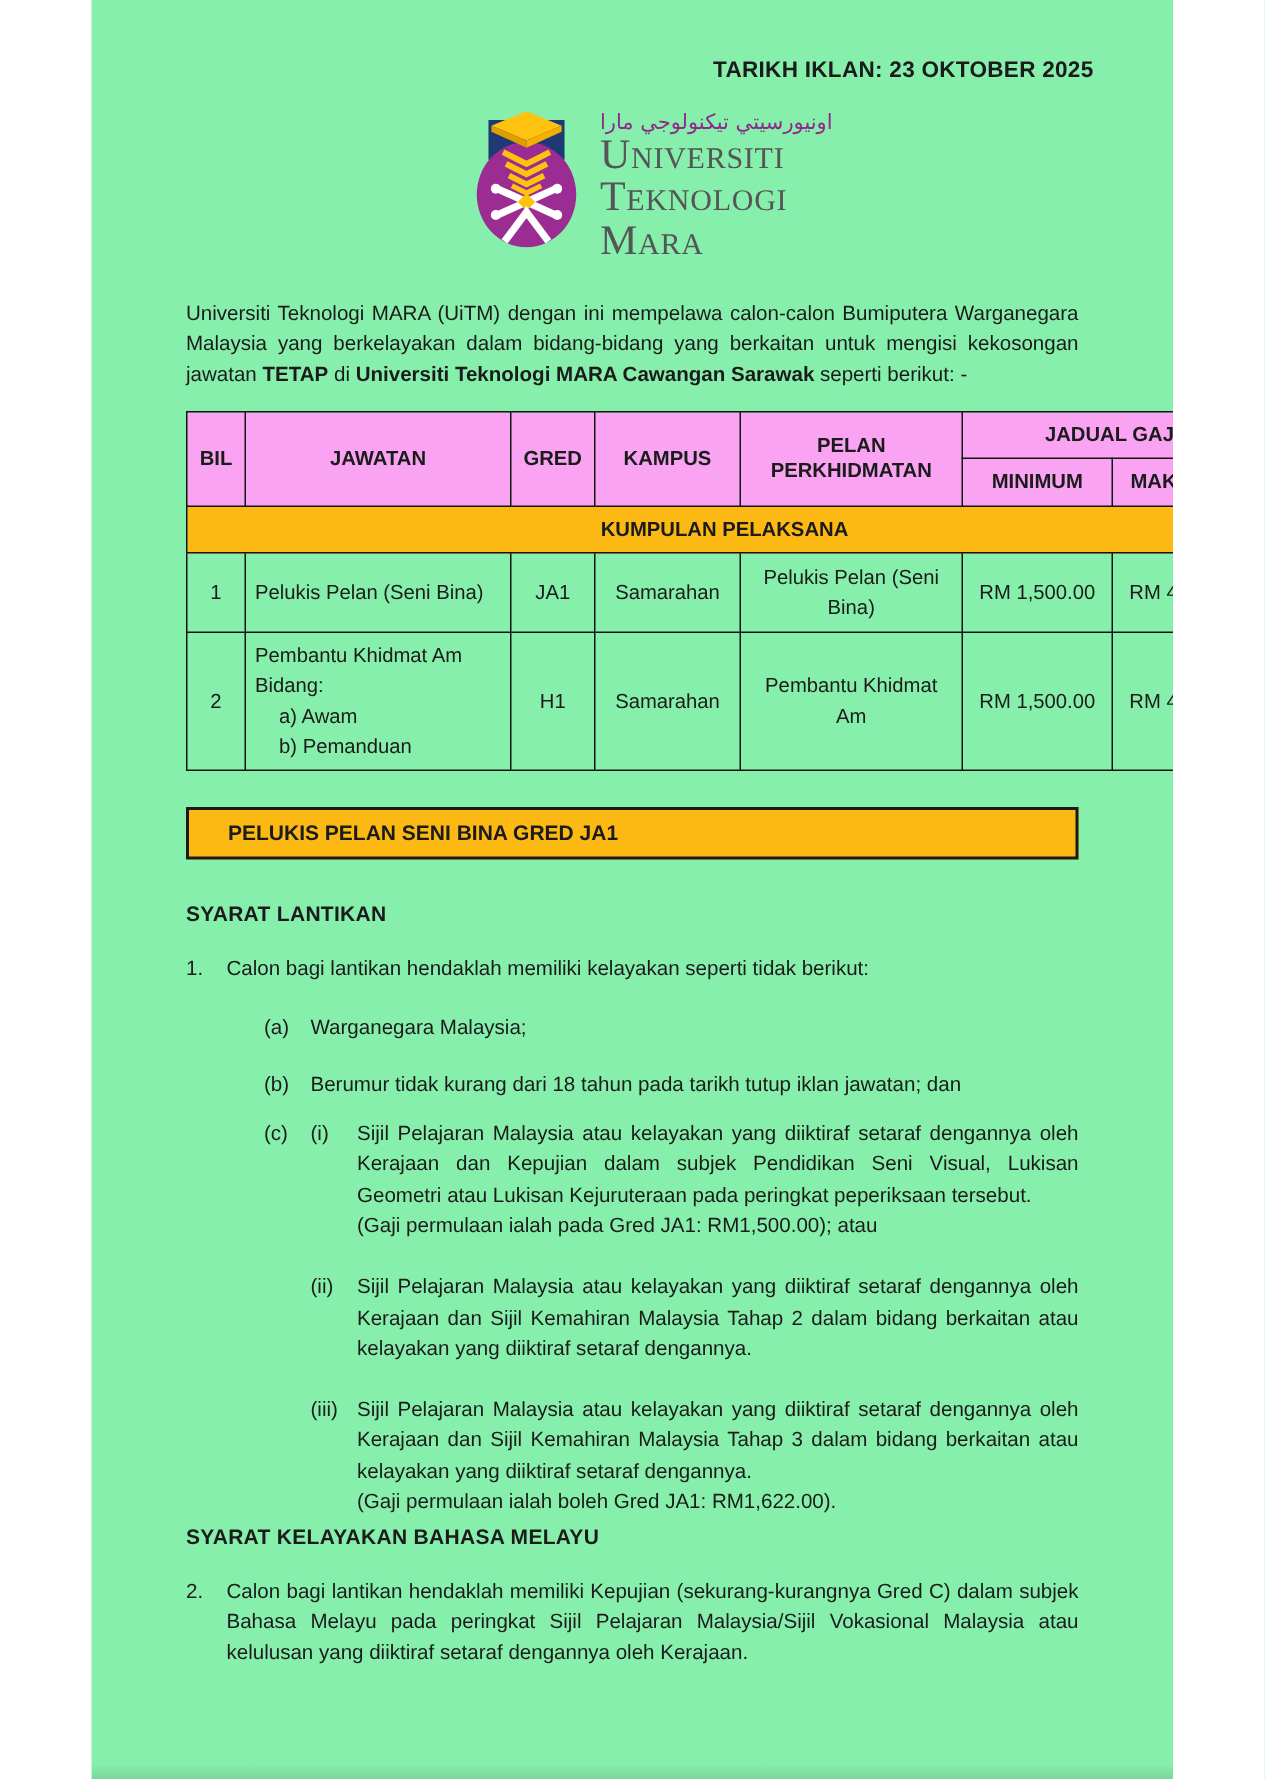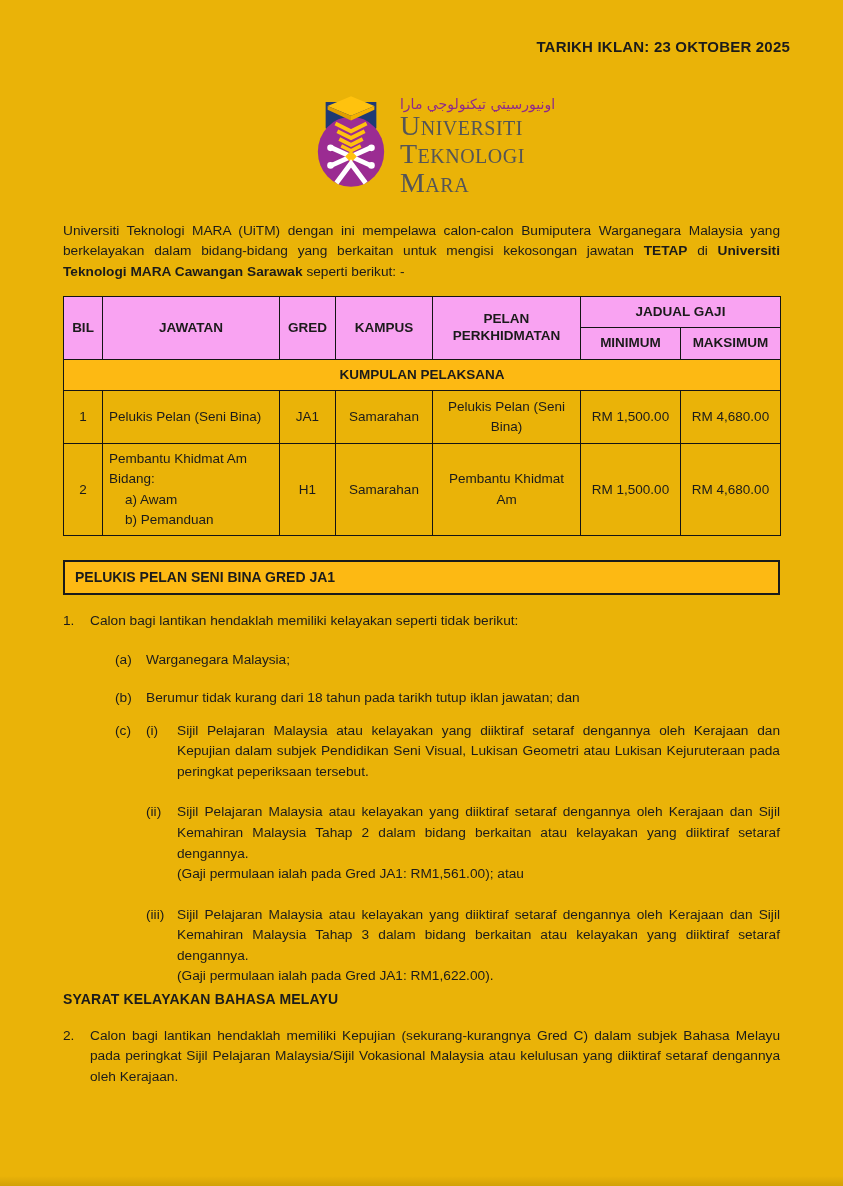--- a/index.html
+++ b/index.html
@@ -3,24 +3,24 @@
 <meta charset="utf-8">
 <style>
   * { margin: 0; padding: 0; box-sizing: border-box; }
   html, body { background: #ffffff; }
   body {
     font-family: "Liberation Sans", "DejaVu Sans", sans-serif;
     color: #1b1b1b;
   }
   .page {
     position: relative;
-    width: 843px;
+    width: 721px;
     height: 1186px;
     margin: 0 auto;
-    background: #eab308;
+    background: #86efac;
     padding: 36px 63px 0 63px;
     overflow: hidden;
     font-size: 13.7px;
     line-height: 1.5;
   }
   .page::after {
     content: "";
     position: absolute;
     left: 0; right: 0; bottom: 0;
     height: 10px;
@@ -29,21 +29,21 @@
   
   .date-line {
     text-align: right;
     font-weight: bold;
     font-size: 15px;
     letter-spacing: 0.2px;
     margin-right: -10px;
   }
   
   .logo-row {
-    margin-top: 36px;
+    margin-top: 14px;
     display: flex;
     justify-content: center;
     align-items: flex-start;
     gap: 10px;
     height: 92px;
     transform: translateX(12px);
   }
   .crest { width: 78px; height: 92px; flex: none; }
   .logo-text { padding-top: 2px; }
   .logo-jawi {
@@ -99,21 +99,21 @@
   tr.head-1 { height: 31px; }
   tr.head-2 { height: 32px; }
   tr.group { height: 31px; }
   
   .banner {
     margin-top: 24px;
     background: #FDB913;
     border: 2px solid #1a1a1a;
     font-weight: bold;
     font-size: 14px;
-    padding: 5px 10px;
+    padding: 5px 26px;
   }
   
   .sec-heading {
     margin-top: 26px;
     font-weight: bold;
     font-size: 14px;
     letter-spacing: 0.2px;
   }
   
   .num-item { display: flex; margin-top: 16px; }
@@ -224,20 +224,21 @@
       <td class="c-center">Samarahan</td>
       <td class="c-center">Pembantu Khidmat Am</td>
       <td class="c-center">RM 1,500.00</td>
       <td class="c-center">RM 4,680.00</td>
     </tr>
   </tbody>
     </table>
 
   <div class="banner">PELUKIS PELAN SENI BINA GRED JA1</div>
 
+  <div class="sec-heading">SYARAT LANTIKAN</div>
 
   <div class="num-item">
     <span class="num-marker">1.</span>
     <div class="num-body">Calon bagi lantikan hendaklah memiliki kelayakan seperti tidak berikut:</div>
   </div>
 
   <div class="sub-item">
     <span class="sub-marker">(a)</span>
     <div class="sub-body">Warganegara Malaysia;</div>
   </div>
@@ -247,34 +248,34 @@
     <div class="sub-body">Berumur tidak kurang dari 18 tahun pada tarikh tutup iklan jawatan; dan</div>
   </div>
 
   <div class="sub-item c-item">
     <span class="sub-marker">(c)</span>
     <div class="sub-body">
       <div class="roman-item">
         <span class="roman-marker">(i)</span>
         <div class="roman-body">
           <div class="roman-text">Sijil Pelajaran Malaysia atau kelayakan yang diiktiraf setaraf dengannya oleh Kerajaan dan Kepujian dalam subjek Pendidikan Seni Visual, Lukisan Geometri atau Lukisan Kejuruteraan pada peringkat peperiksaan tersebut.</div>
+          <div>(Gaji permulaan ialah pada Gred JA1: RM1,500.00); atau</div>
         </div>
       </div>
       <div class="roman-item">
         <span class="roman-marker">(ii)</span>
         <div class="roman-body">
           <div class="roman-text">Sijil Pelajaran Malaysia atau kelayakan yang diiktiraf setaraf dengannya oleh Kerajaan dan Sijil Kemahiran Malaysia Tahap 2 dalam bidang berkaitan atau kelayakan yang diiktiraf setaraf dengannya.</div>
-          <div>(Gaji permulaan ialah pada Gred JA1: RM1,561.00); atau</div>
         </div>
       </div>
       <div class="roman-item">
         <span class="roman-marker">(iii)</span>
         <div class="roman-body">
           <div class="roman-text">Sijil Pelajaran Malaysia atau kelayakan yang diiktiraf setaraf dengannya oleh Kerajaan dan Sijil Kemahiran Malaysia Tahap 3 dalam bidang berkaitan atau kelayakan yang diiktiraf setaraf dengannya.</div>
-          <div>(Gaji permulaan ialah pada Gred JA1: RM1,622.00).</div>
+          <div>(Gaji permulaan ialah boleh Gred JA1: RM1,622.00).</div>
         </div>
       </div>
     </div>
   </div>
 
   <div class="sec-heading" style="margin-top:2px">SYARAT KELAYAKAN BAHASA MELAYU</div>
 
   <div class="num-item">
     <span class="num-marker">2.</span>
     <div class="num-body">Calon bagi lantikan hendaklah memiliki Kepujian (sekurang-kurangnya Gred C) dalam subjek Bahasa Melayu pada peringkat Sijil Pelajaran Malaysia/Sijil Vokasional Malaysia atau kelulusan yang diiktiraf setaraf dengannya oleh Kerajaan.</div>

